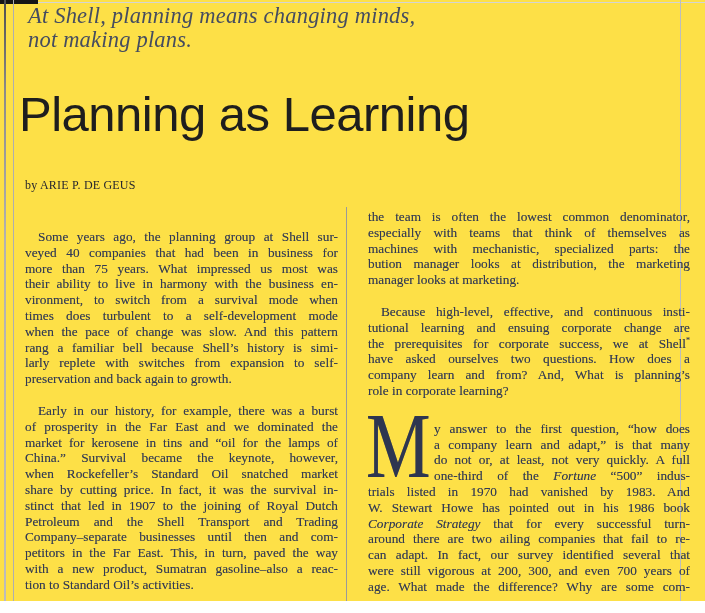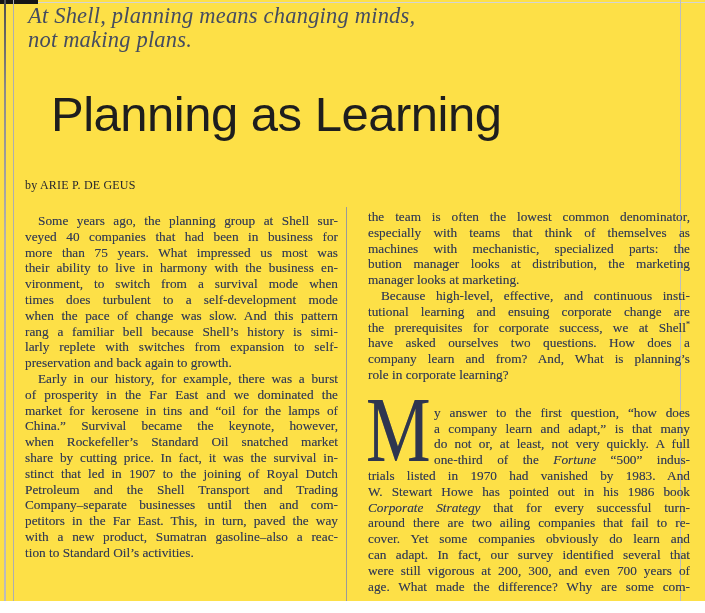--- a/index.html
+++ b/index.html
@@ -21,39 +21,39 @@
 
   .epigraph{
     position:absolute;left:28px;top:4px;
     font-style:italic;font-size:22.5px;line-height:23.5px;
     color:#454c60;letter-spacing:0.2px;
   }
   .title{
     position:absolute;left:19px;top:86px;
     font-family:"Liberation Sans", sans-serif;
     font-size:49px;line-height:1.15;letter-spacing:-0.5px;
-    color:#1e1e1e;white-space:nowrap;margin-left:32px;
+    color:#1e1e1e;white-space:nowrap;
   }
   .byline{
     position:absolute;left:25px;top:178px;
     font-size:12px;color:#26262e;letter-spacing:0.2px;
   }
 
   .col{
     position:absolute;
     font-size:13.3px;line-height:15.8px;
     color:#333b54;
     text-shadow:0 0 0.4px rgba(44,52,84,0.45);
   }
   .col-left{left:25px;top:213px;width:313px;}
   .col-right{left:368px;top:209px;width:322px;}
   .para{position:relative;}
   .line{text-align:justify;text-align-last:justify;}
   .line.end{text-align-last:left;}
-  .line.ind{padding-left:13px;}
+  .line.ind{padding-left:13px;margin-top:16px;}
   .line.wrap{padding-left:66px;}
   .dropcap{
     position:absolute;left:-2px;top:-22px;
     font-size:93px;line-height:93px;
     transform:scaleX(0.78);transform-origin:left top;
     color:#2e3650;
   }
   sup{font-size:8px;line-height:0;vertical-align:super;}
   em{font-style:italic;}
 </style>
@@ -124,19 +124,18 @@
       <div class="para" style="margin-top: 22px;">
         <div class="dropcap">M</div>
         <div class="line wrap">y answer to the first question, “how does</div>
         <div class="line wrap">a company learn and adapt,” is that many</div>
         <div class="line wrap">do not or, at least, not very quickly. A full</div>
         <div class="line wrap">one-third of the <em>Fortune</em> “500” indus-</div>
         <div class="line">trials listed in 1970 had vanished by 1983. And</div>
         <div class="line">W. Stewart Howe has pointed out in his 1986 book</div>
         <div class="line"><em>Corporate Strategy</em> that for every successful turn-</div>
         <div class="line">around there are two ailing companies that fail to re-</div>
-        <div class="line">cover. Yet some companies obviously do learn and</div>
         <div class="line">can adapt. In fact, our survey identified several that</div>
         <div class="line">were still vigorous at 200, 300, and even 700 years of</div>
         <div class="line">age. What made the difference? Why are some com-</div>
       </div>
     </div>
 </div>
 
 </body></html>

